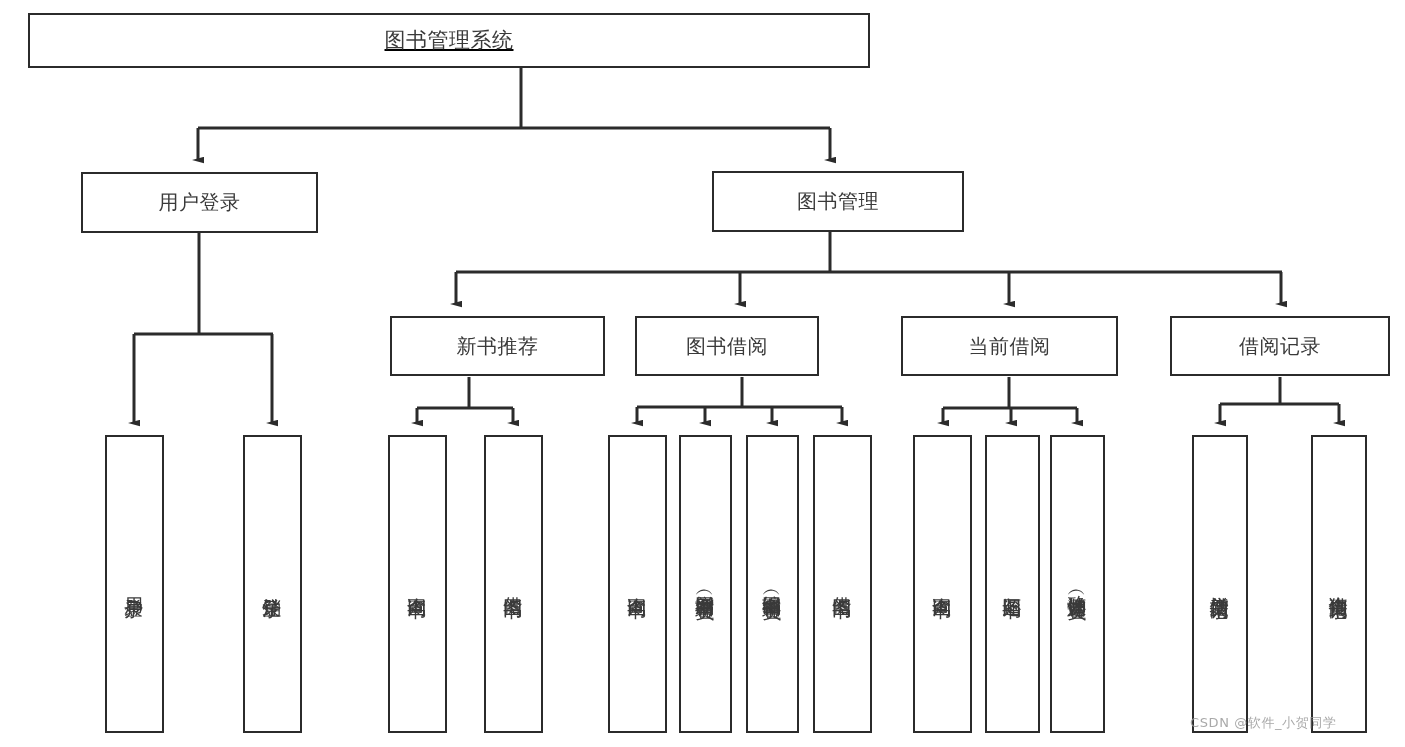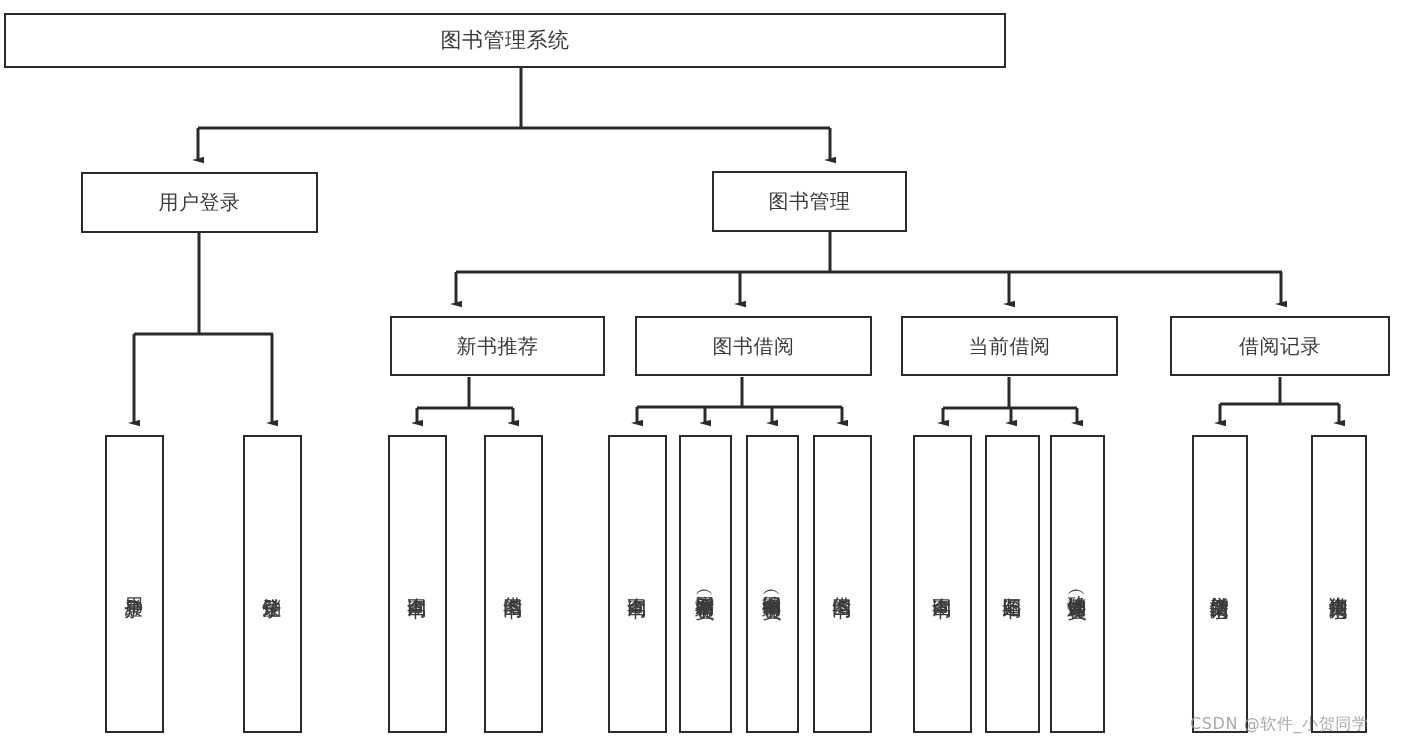--- a/index.html
+++ b/index.html
@@ -55,21 +55,21 @@
     font-size: 19px;
     line-height: 1.18;
     letter-spacing: 1px;
     white-space: normal;
     max-height: 280px;
     text-align: center;
   }
   .watermark {
     position: absolute;
     color: #9a9a9a;
-    font-size: 16px;
+    font-size: 13px;
     letter-spacing: 0.6px;
     white-space: nowrap;
     opacity: 0.85;
     text-align: right;
   }
 </style>
 </head>
 <body>
 
 <div id="diagram-root">
@@ -120,35 +120,35 @@
       <path d="M1011,408 L1011,423" marker-end="url(#arrowhead)"></path>
       <path d="M1077,408 L1077,423" marker-end="url(#arrowhead)"></path>
 
       <path d="M1280,377 L1280,404"></path>
       <path d="M1220,404 L1339,404"></path>
       <path d="M1220,404 L1220,423" marker-end="url(#arrowhead)"></path>
       <path d="M1339,404 L1339,423" marker-end="url(#arrowhead)"></path>
     </g>
   </svg>
 
-  <div class="node-box level-1" style="left:4px; top:13px; width:1002px; height:55px;">
+  <div class="node-box level-1" style="left:28px; top:13px; width:842px; height:55px;text-decoration:underline;">
     <span class="node-label">图书管理系统</span>
   </div>
 
   <div class="node-box level-2" style="left:81px; top:172px; width:237px; height:61px;">
     <span class="node-label">用户登录</span>
   </div>
-  <div class="node-box level-2" style="left:712px; top:171px; width:195px; height:61px;">
+  <div class="node-box level-2" style="left:712px; top:171px; width:252px; height:61px;">
     <span class="node-label">图书管理</span>
   </div>
 
   <div class="node-box level-3" style="left:362px; top:316px; width:215px; height:60px;margin-left:28px;">
     <span class="node-label">新书推荐</span>
   </div>
-  <div class="node-box level-3" style="left:635px; top:316px; width:237px; height:60px;justify-content:center;">
+  <div class="node-box level-3" style="left:635px; top:316px; width:184px; height:60px;justify-content:center;">
     <span class="node-label">图书借阅</span>
   </div>
   <div class="node-box level-3" style="left:1170px; top:316px; width:220px; height:60px;">
     <span class="node-label">借阅记录</span>
   </div>
   <div class="node-box level-3" style="left:901px; top:316px; width:217px; height:60px;">
     <span class="node-label">当前借阅</span>
   </div>
 
   <div class="node-box leaf" style="left:105px; top:435px; width:59px; height:298px;">

